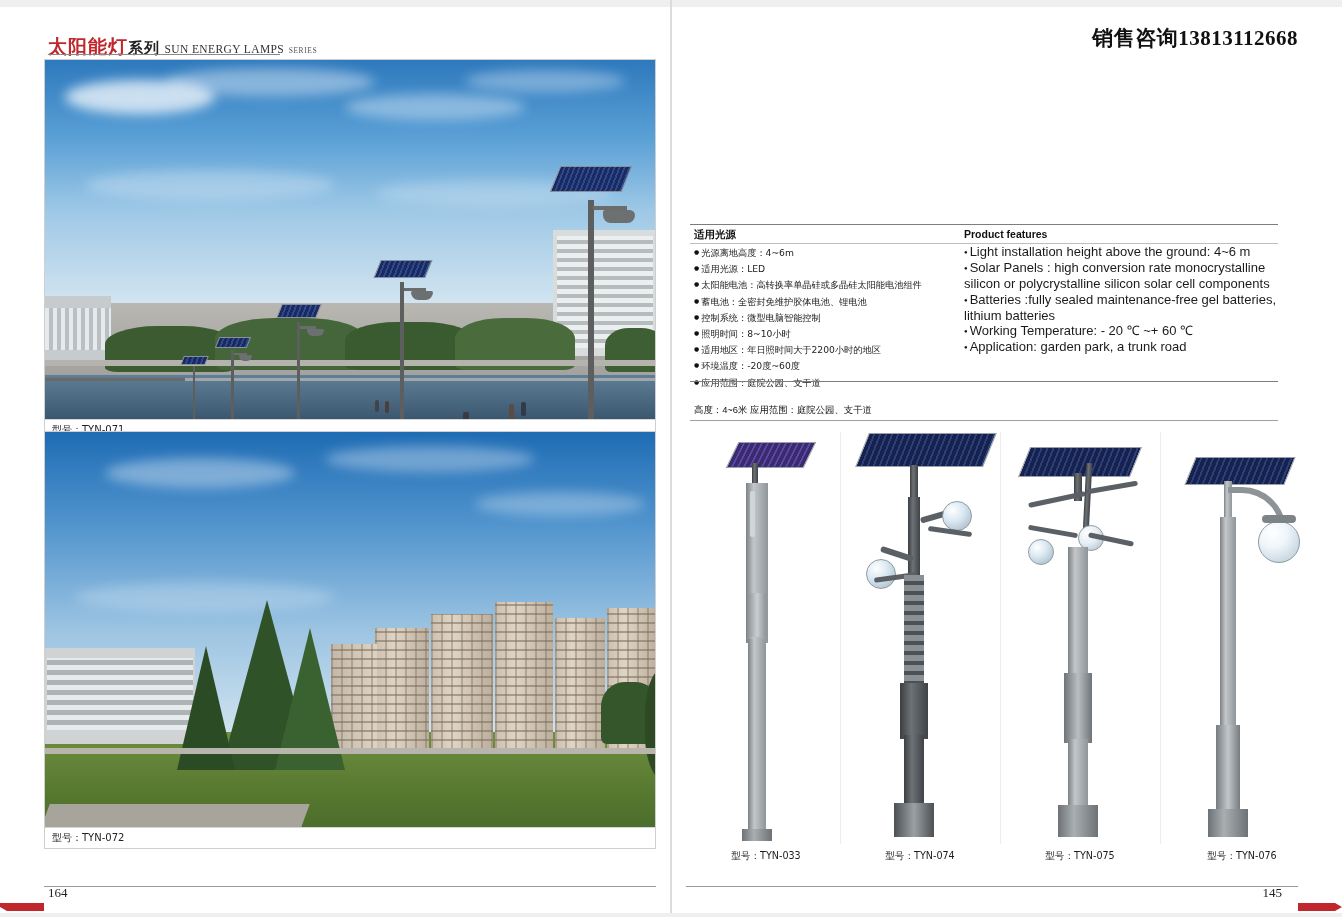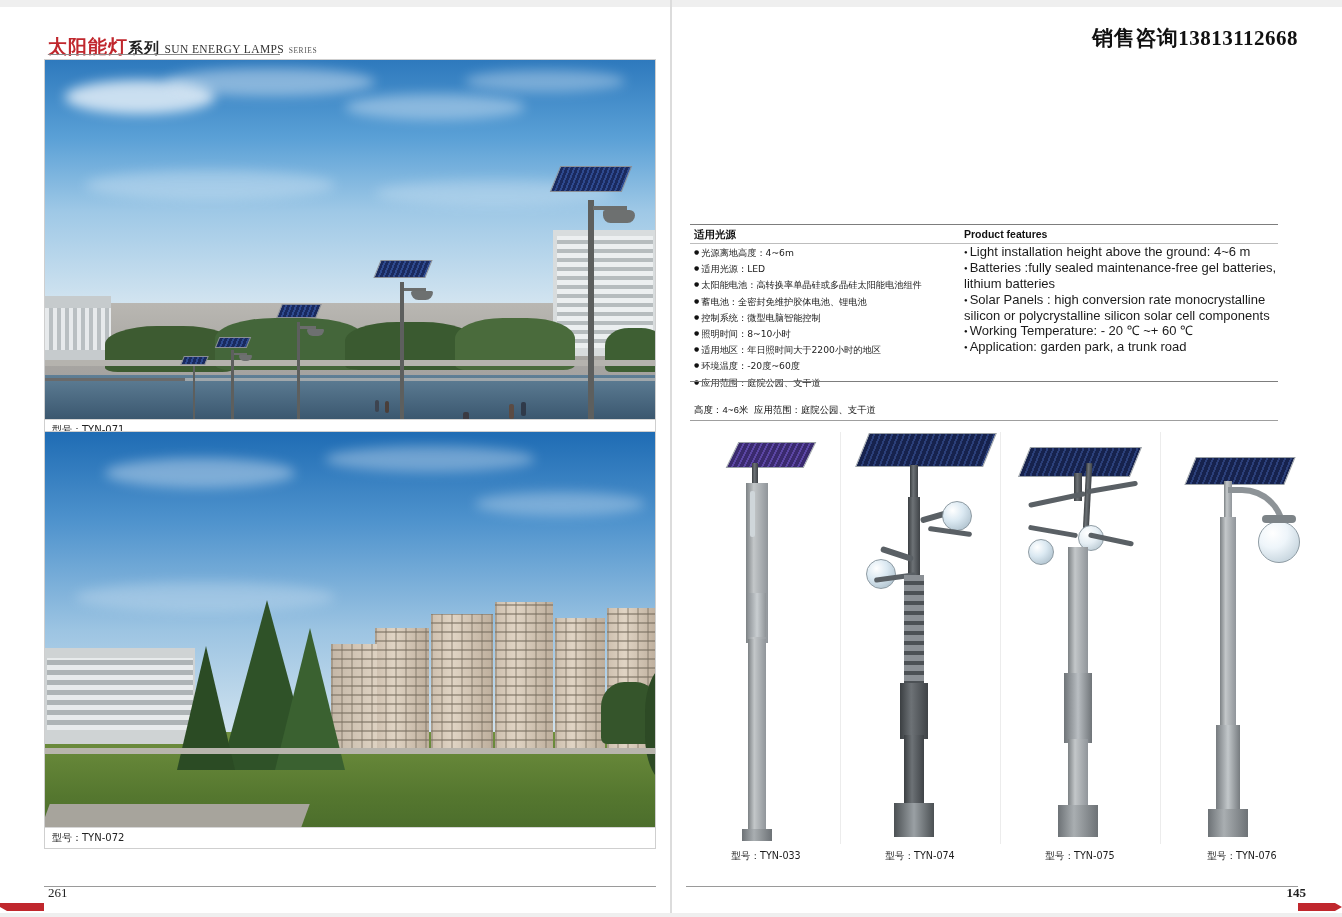--- a/index.html
+++ b/index.html
@@ -163,21 +163,21 @@
     font-family: "Liberation Sans", sans-serif;
     font-size: 13px; line-height: 15.2px;
     white-space: normal;
   }
   .spec-list li::before {
     content: "\25CF";
     font-size: 6px; vertical-align: 2px; margin-right: 2px; color: #111;
   }
   .note {
     position: absolute;
-    font-family: Liberation Mono, monospace;
+    font-family: Liberation Sans, sans-serif;
     font-size: 9.4px; color: #111;
   }
   
   .figbox {
     position: absolute; top: 425px; height: 420px;
     background: #ffffff;
   }
   .figcap {
     position: absolute; top: 850px;
     font-family: "DejaVu Sans", sans-serif;
@@ -206,21 +206,21 @@
   .blade {
     position: absolute; background: #5a6065; border-radius: 2px;
   }
   
   .folio-l, .folio-r {
     position: absolute; bottom: 16px;
     font-family: "Liberation Serif", serif;
     font-size: 13px; color: #222;
   }
   .folio-l { left: 48px; }
-  .folio-r { right: 36px; font-weight: bold; }
+  .folio-r { right: 60px; }
   .footrule { position: absolute; bottom: 30px; height: 1px; background: #9a9a9a; }
   .redbar { position: absolute; bottom: 6px; height: 8px; background: #c0272d; }
   .redbar.tri-l { clip-path: polygon(0 0, 100% 0, 100% 100%, 7px 100%, 0 50%); }
   .redbar.tri-r { clip-path: polygon(0 0, calc(100% - 7px) 0, 100% 50%, calc(100% - 7px) 100%, 0 100%); }
   .edge-top { position: absolute; left: 0; top: 0; width: 1342px; height: 7px; background: #efefef; }
   .edge-bottom { position: absolute; left: 0; bottom: 0; width: 1342px; height: 4px; background: #efefef; }
 </style>
 </head>
 <body>
 
@@ -382,22 +382,22 @@
     <li>蓄电池：全密封免维护胶体电池、锂电池</li>
     <li>控制系统：微型电脑智能控制</li>
     <li>照明时间：8~10小时</li>
     <li>适用地区：年日照时间大于2200小时的地区</li>
     <li>环境温度：-20度~60度</li>
     <li>应用范围：庭院公园、支干道</li>
   </ul>
 
   <ul class="spec-list en" style="left:964px;top:244px;width:316px;">
     <li>Light installation height above the ground: 4~6 m</li>
+    <li>Solar Panels : high conversion rate monocrystalline silicon or polycrystalline silicon solar cell components</li>
     <li>Batteries :fully sealed maintenance-free gel batteries, lithium batteries</li>
-    <li>Solar Panels : high conversion rate monocrystalline silicon or polycrystalline silicon solar cell components</li>
     <li>Working Temperature: - 20 ℃ ~+ 60 ℃</li>
     <li>Application: garden park, a trunk road</li>
   </ul>
 
   <div class="hr" style="left:690px;top:381px;width:588px;"></div>
 
   <div class="note" style="left:694px;top:404px;">高度：4~6米   应用范围：庭院公园、支干道</div>
   <div class="hr" style="left:690px;top:420px;width:588px;background:#9f9f9f;"></div>
 
   <div class="figbox-sep" style="left:840px;"></div>
@@ -461,19 +461,19 @@
     <div class="globe2" style="left:96px;top:96px;width:42px;height:42px;background:radial-gradient(circle at 34% 28%,#ffffff 0%,#eef5fa 38%,#b4c6d1 100%);"></div>
     <div style="position:absolute;left:100px;top:90px;width:34px;height:8px;background:#7d8488;border-radius:4px;"></div>
     <div class="mast" style="left:58px;top:92px;width:16px;height:214px;"></div>
     <div class="mast" style="left:54px;top:300px;width:24px;height:92px;background:linear-gradient(90deg,#767b7f,#c2c7ca,#767b7f);"></div>
     <div class="base" style="left:46px;top:384px;width:40px;height:28px;"></div>
   </div>
   <div class="figcap" style="left:1162px;width:160px;">型号：TYN-076</div>
 
   <div class="footrule" style="left:44px;width:612px;"></div>
   <div class="footrule" style="right:44px;width:612px;"></div>
-  <div class="folio-l">261</div>
+  <div class="folio-l">164</div>
   <div class="folio-r">145</div>
   <div class="redbar tri-l" style="left:0;width:44px;"></div>
   <div class="redbar tri-r" style="right:0;width:44px;"></div>
   <div class="edge-bottom"></div>
 
 </div>
 
 </body></html>

